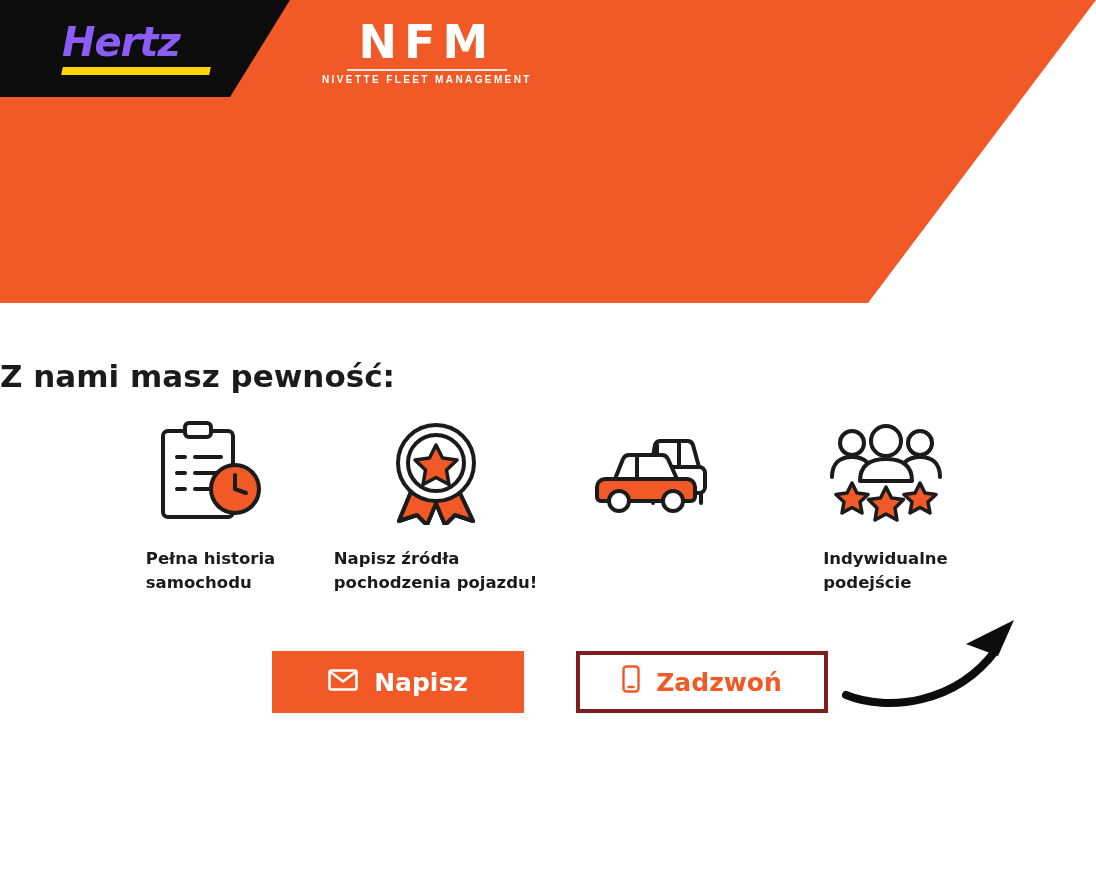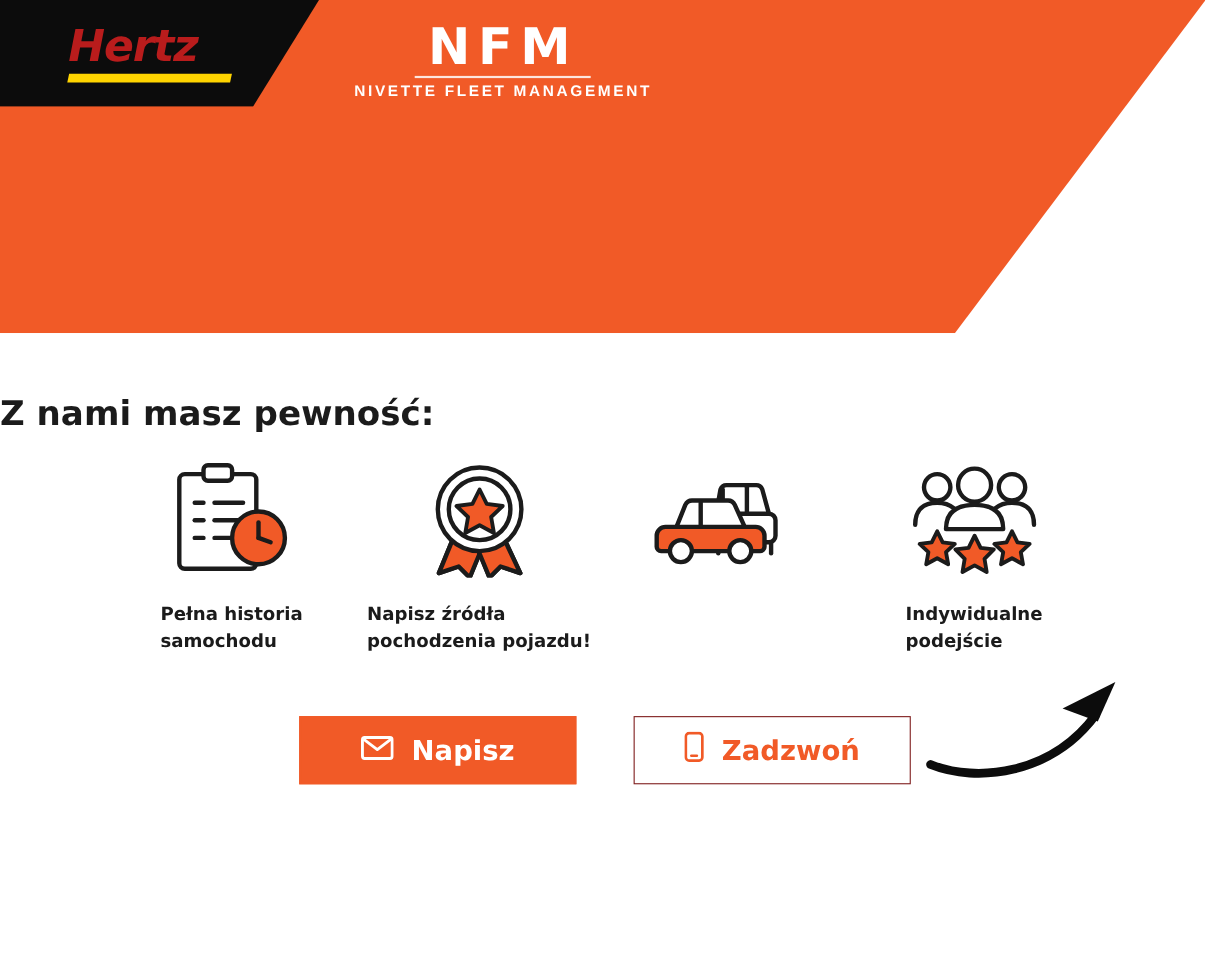--- a/index.html
+++ b/index.html
@@ -38,21 +38,21 @@
     position: absolute;
     left: 62px; top: 21px;
     z-index: 4;
   }
   .hertz-word {
     font-family: "DejaVu Sans", sans-serif;
     font-weight: bold;
     font-style: italic;
     font-size: 40px;
     letter-spacing: -1px;
-    color: #b91c1c;
+    color: #8b5cf6;
     line-height: 42px;
   }
   .hertz-underline {
     width: 148px;
     height: 8px;
     background: #ffd400;
     margin-top: 4px;
     transform: skewX(-12deg);
   }
 
@@ -71,21 +71,21 @@
     line-height: 48px;
   }
   .nfm-rule {
     width: 160px;
     height: 2px;
     background: rgba(255,255,255,0.85);
     margin: 3px auto 3px auto;
   }
   .nfm-sub {
     font-family: "Liberation Sans", sans-serif;
-    font-size: 14px;
+    font-size: 10px;
     letter-spacing: 2.4px;
     color: #ffffff;
     font-weight: bold;
   }
 
   .banner-title {
     position: absolute;
     left: 70px; top: 155px;
     font-family: "DejaVu Sans", sans-serif;
     font-weight: bold;
@@ -159,21 +159,21 @@
     user-select: none;
   }
   .btn-filled {
     background: #f15a27;
     color: #ffffff;
     border: 2px solid #f15a27;
   }
   .btn-outline {
     background: #ffffff;
     color: #f15a27;
-    border: 1px solid #7f1d1d;
+    border: 4px solid #7f1d1d;
   }
 
   .arrow {
     position: absolute;
     left: 838px; top: 612px;
   }
 </style>
 </head>
 <body>
 

